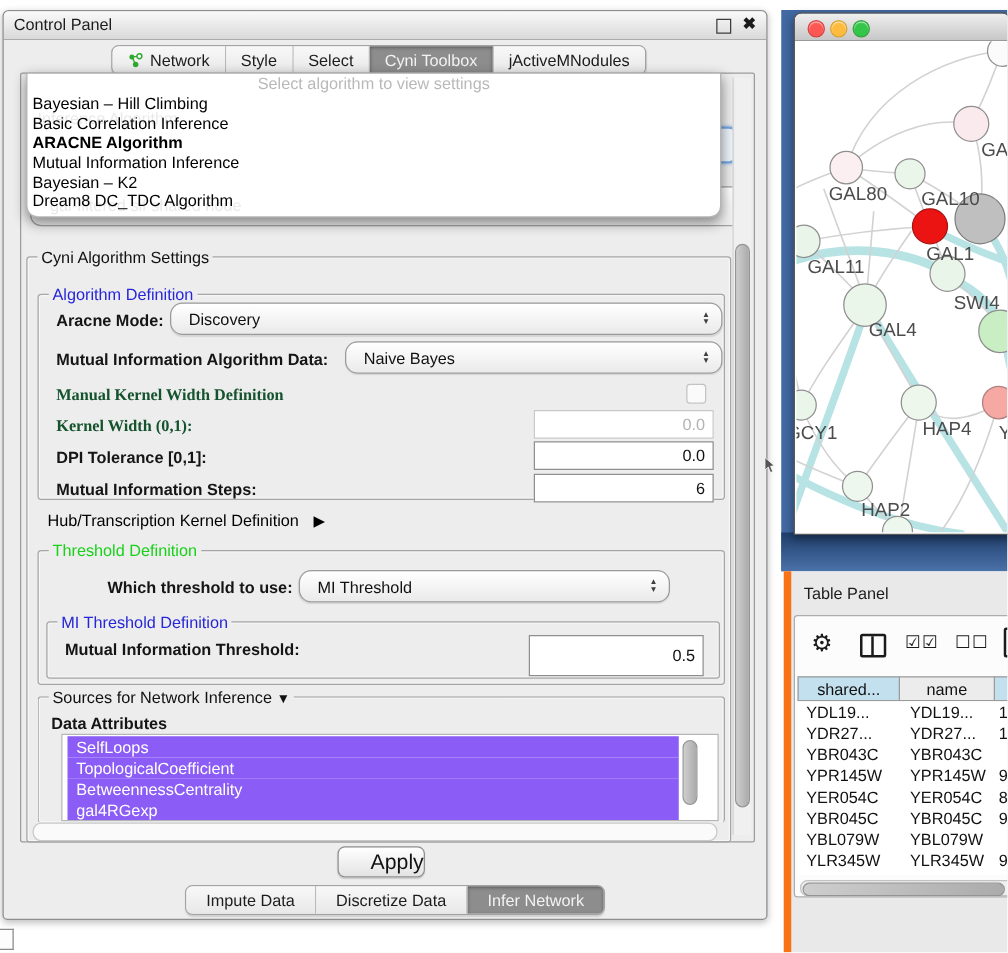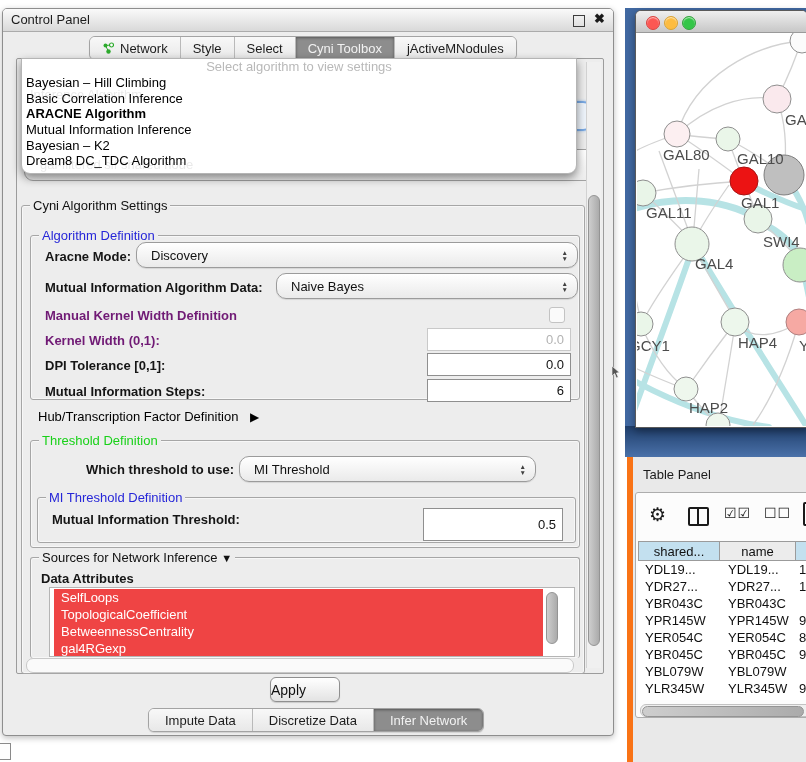--- a/index.html
+++ b/index.html
@@ -18,43 +18,43 @@
   .tabstrip{display:flex;border:1px solid #a3a3a3;border-radius:6px;overflow:hidden;background:#f2f2f2;height:22px;box-shadow:0 1px 1px rgba(0,0,0,.12);}
   .tab{display:flex;align-items:center;gap:5px;padding:0 12px;font-size:13px;color:#1c1c1c;border-right:1px solid #b9b9b9;background:linear-gradient(#f8f8f8,#e8e8e8);white-space:nowrap;}
   .tab:last-child{border-right:none;}
   .tab.sel{background:#8d8d8d;color:#f2f2f2;box-shadow:inset 0 1px 3px rgba(0,0,0,.4);}
   
   .grp{border:1px solid #a6a6a6;border-radius:3px;box-shadow:inset 0 0 0 1px rgba(255,255,255,.55);}
   .grp-title{position:absolute;top:-8px;left:8px;background:#ededed;padding:0 3px;font-size:13px;white-space:nowrap;}
   .t-blue{color:#2626d8;}
   .t-green{color:#18d118;}
   .flabel{font-size:13px;font-weight:bold;color:#151515;white-space:nowrap;}
-  .flabel.dis{color:#701a75;}
+  .flabel.dis{color:#14532d;font-family:Liberation Serif, serif;}
   .combo{position:absolute;border:1px solid #9b9b9b;border-radius:10px;background:linear-gradient(#ffffff,#eaeaea);
     display:flex;align-items:center;font-size:13px;padding-left:14px;box-shadow:0 1px 1px rgba(0,0,0,.10);}
   .arrows{position:absolute;right:9px;top:50%;transform:translateY(-50%);font-size:6.5px;line-height:5.5px;color:#3f3f3f;text-align:center;}
   .tfield{position:absolute;border:1px solid #8f8f8f;background:#fff;font-size:13px;
     display:flex;align-items:center;justify-content:flex-end;padding-right:6px;box-sizing:border-box;}
   .tfield.dis{border-color:#c9c9c9;color:#b3b3b3;}
   .checkbox{position:absolute;width:14px;height:14px;border:1.5px solid #c3c3c3;border-radius:3px;background:#fafafa;}
-  .selrow{height:17px;line-height:17px;background:#ef4444;color:#fff;font-size:13px;padding-left:7px;white-space:nowrap;overflow:hidden;}
+  .selrow{height:17px;line-height:17px;background:#8b5cf6;color:#fff;font-size:13px;padding-left:7px;white-space:nowrap;overflow:hidden;}
   
   .popup{background:#fff;border:1px solid #b5b5b5;border-radius:1px 1px 9px 9px;
     box-shadow:0 4px 10px rgba(0,0,0,.45);}
   .popup .prompt{font-size:13px;color:#b9b9b9;text-align:center;height:16px;line-height:16px;}
   .popup .pitem{font-size:13px;color:#000;height:15.7px;line-height:15.7px;padding-left:4px;white-space:nowrap;}
   .popup .pitem.bold{font-weight:bold;}
   .ghost{position:absolute;font-size:13px;color:rgba(40,40,40,.10);white-space:nowrap;}
   
   .sb-track{background:#f0f0f0;border-left:1px solid #d2d2d2;}
   .sb-thumb{background:linear-gradient(90deg,#cecece,#ababab);border:1px solid #949494;border-radius:6px;}
   .pill{border:1px solid #c9c9c9;border-radius:7px;background:#fafafa;}
   
   .pushbtn{border:1px solid #8f8f8f;border-radius:6px;background:linear-gradient(#ffffff,#e3e3e3);
-    font-size:14px;display:flex;align-items:center;justify-content:flex-start;box-shadow:0 1px 1px rgba(0,0,0,.15);}
+    font-size:17px;display:flex;align-items:center;justify-content:flex-end;box-shadow:0 1px 1px rgba(0,0,0,.15);}
   
   .desktop{background:#4169a2;}
   .deskband{background:linear-gradient(#1f3e6b,#4a71a9);}
   .netwin{border:1px solid #5a5a5a;border-radius:6px 6px 0 0;box-shadow:0 3px 8px rgba(0,0,0,.4);background:#fff;}
   .nettitle{height:21px;background:linear-gradient(#efefef,#c7c7c7);border-bottom:1px solid #9a9a9a;border-radius:5px 5px 0 0;}
   .light{position:absolute;top:5px;width:12px;height:12px;border-radius:50%;box-shadow:inset 0 1px 1px rgba(255,255,255,.7);}
   .nlabel{font-size:15px;fill:#4c4c4c;font-family:"Liberation Sans",sans-serif;}
   .e-teal{stroke:#b7e3e5;fill:none;stroke-linecap:round;}
   .e-gray{stroke:#d2d2d2;fill:none;stroke-width:1.3;}
   
@@ -146,21 +146,21 @@
             <span>0.0</span>
           </div>
 
           <span class="abs flabel" style="left:14px;top:148px;">Mutual Information Steps:</span>
           <div class="tfield" style="left:396px;top:143px;width:144px;height:23px;">
             <span>6</span>
           </div>
         </div>
 
         <div class="abs" style="left:16px;top:203px;font-size:13px;color:#000;">
-          <span>Hub/Transcription Factor Definition</span>
+          <span>Hub/Transcription Kernel Definition</span>
           <span style="margin-left:8px;font-size:12px;">▶</span>
         </div>
 
         <div class="abs grp" style="left:8px;top:234px;width:548px;height:106px;">
           <span class="grp-title t-green">Threshold Definition</span>
 
           <span class="abs flabel" style="left:55px;top:21px;">Which threshold to use:</span>
           <div class="combo" style="left:208px;top:15px;width:281px;height:24px;">
             <span>MI Threshold</span>
             <span class="arrows">▲<br>▼</span>

